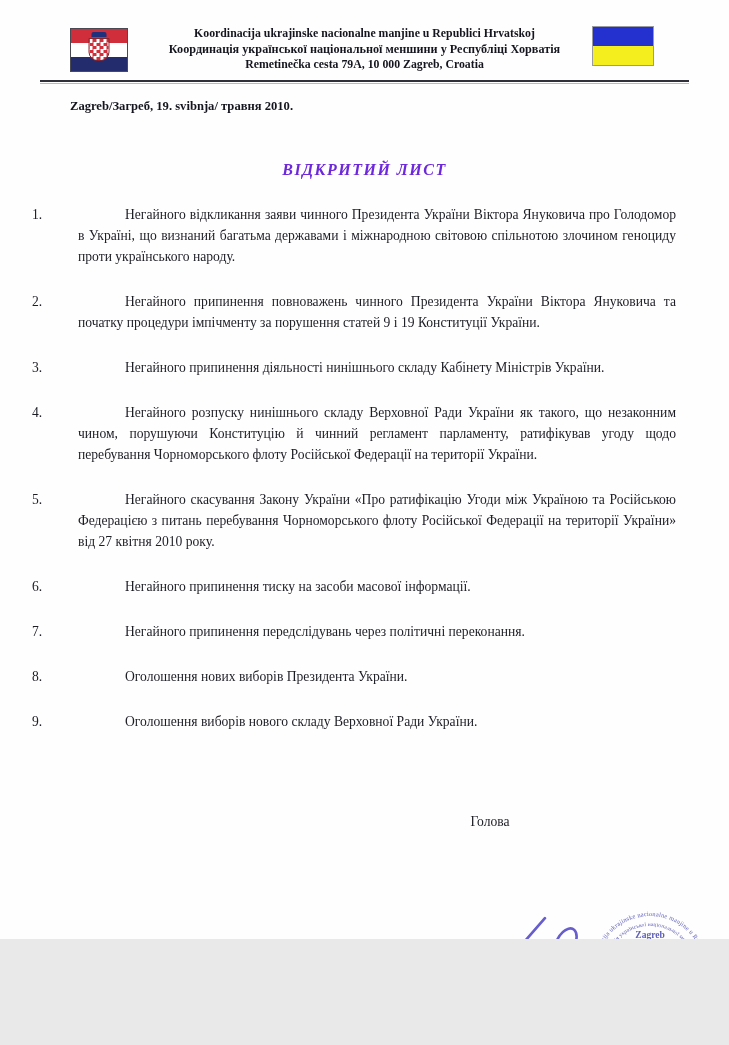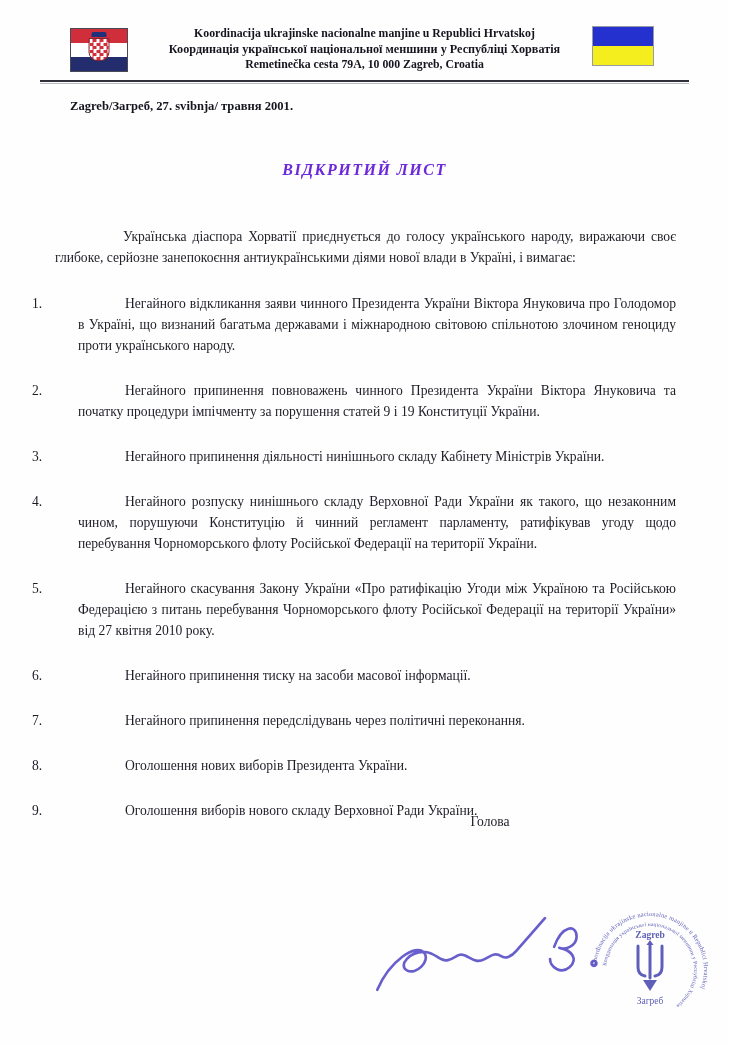--- a/index.html
+++ b/index.html
@@ -1,19 +1,19 @@
 <!DOCTYPE html>
 <html><head>
 <meta charset="utf-8">
 <style>
   html,body{margin:0;padding:0;}
   body{background:#e9e9e9;font-family:"Liberation Serif","DejaVu Serif",serif;}
   .page{
     position:relative;
-    width:729px;height:1045px;
+    width:729px;height:939px;
     margin:0 auto;
     background:#fefefe;
     color:#1d1d26;
     overflow:hidden;
   }
   
   .flag{position:absolute;box-sizing:border-box;}
   .flag-hr{left:70px;top:28px;width:58px;height:44px;border:1px solid #4a4a55;}
   .flag-hr .stripe{height:33.33%;}
   .flag-hr .red{background:#cf2e3a;}
@@ -83,25 +83,24 @@
       <div>Remetinečka cesta 79A, 10 000 Zagreb, Croatia</div>
     </div>
     <div class="flag flag-ua">
       <div class="blue"></div>
         <div class="yellow"></div>
     </div>
   </header>
 
   <div class="rule"></div>
 
-  <div class="dateline">Zagreb/Загреб, 27. svibnja/ травня 2001.</div>
+  <div class="dateline">Zagreb/Загреб, 19. svibnja/ травня 2010.</div>
 
   <h1 class="title">ВІДКРИТИЙ ЛИСТ</h1>
 
-  <p class="intro bodytext">Українська діаспора Хорватії приєднується до голосу українського народу, виражаючи своє глибоке, серйозне занепокоєння антиукраїнськими діями нової влади в Україні, і вимагає:</p>
 
   <ol class="demands bodytext">
     <li class="demand">
       <span class="num">1.</span>
       <span class="txt">Негайного відкликання заяви чинного Президента України Віктора Януковича про Голодомор в Україні, що визнаний багатьма державами і міжнародною світовою спільнотою злочином геноциду проти українського народу.</span>
     </li>
     <li class="demand">
       <span class="num">2.</span>
       <span class="txt">Негайного припинення повноважень чинного Президента України Віктора Януковича та початку процедури імпічменту за порушення статей 9 і 19 Конституції України.</span>
     </li>

